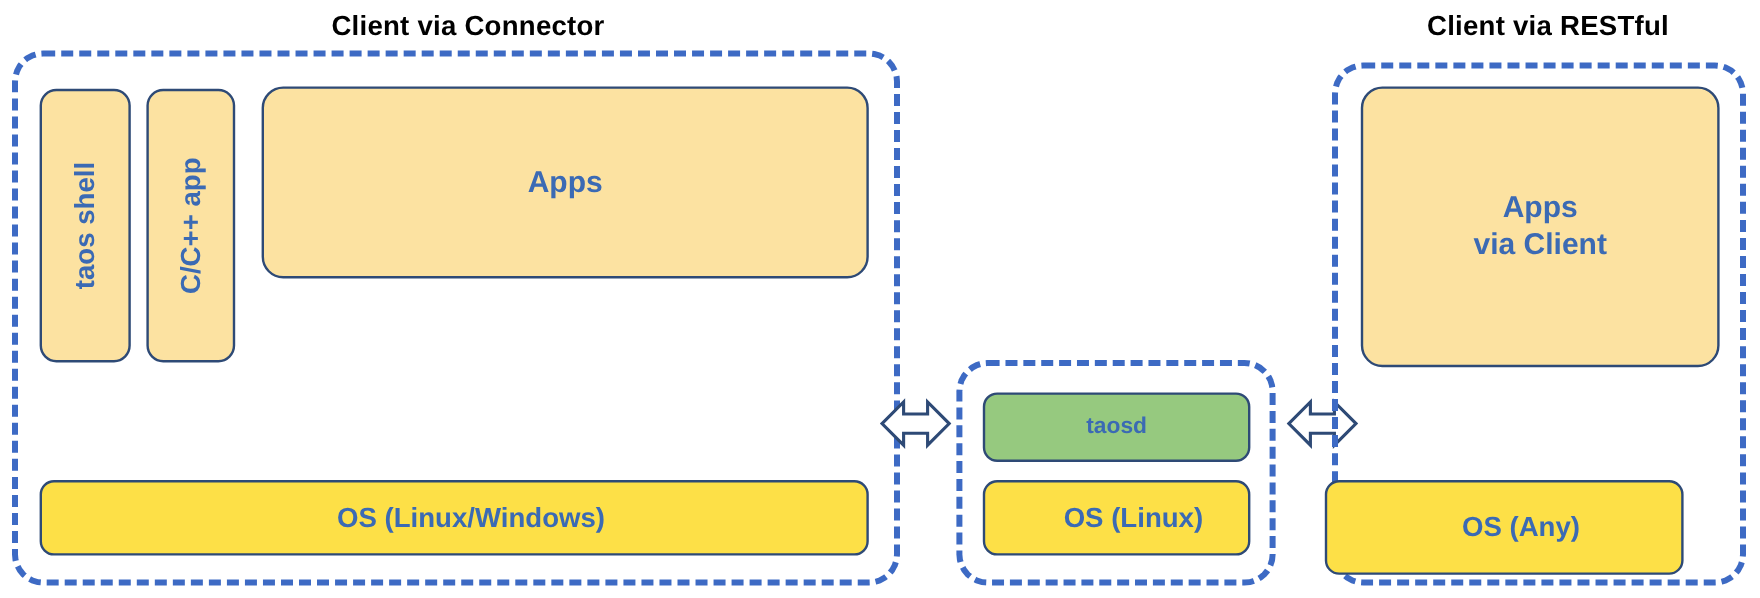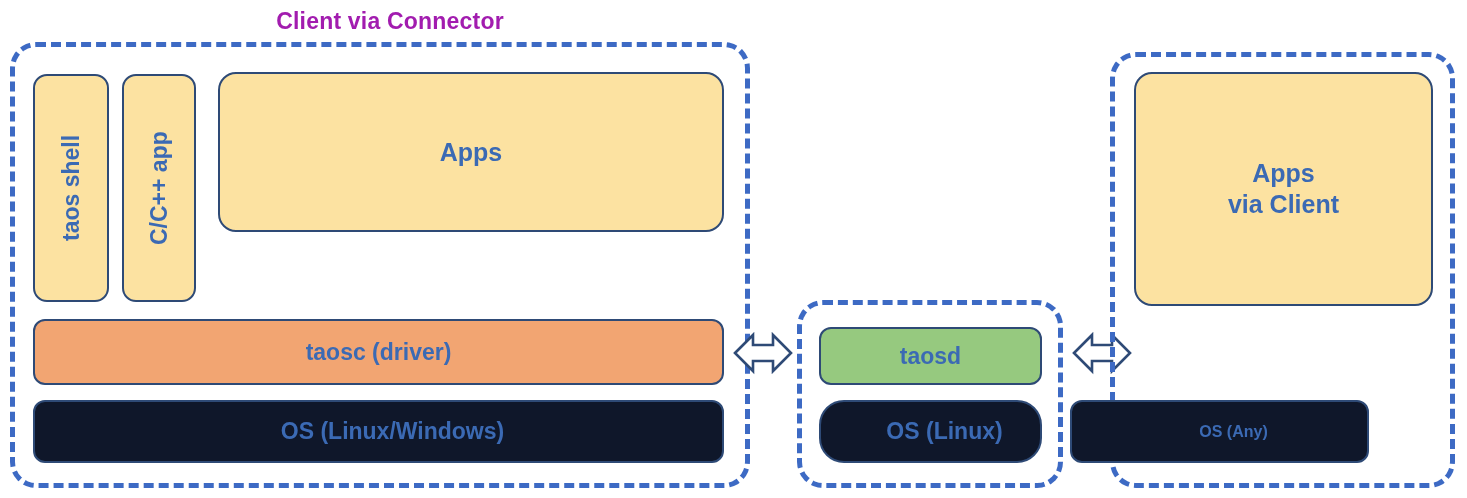--- a/index.html
+++ b/index.html
@@ -14,21 +14,21 @@
     position: relative;
     width: 1467px;
     height: 498px;
     background: #ffffff;
     overflow: hidden;
   }
 
   
   .section-title {
     position: absolute;
-    color: #a21caf;
+    color: #000000;
     font-weight: bold;
     font-size: 23px;
     letter-spacing: 0.2px;
     text-align: center;
     white-space: nowrap;
     line-height: 1;
   }
 
   
   .group {
@@ -57,21 +57,21 @@
   .box.rounded-lg { border-radius: 18px; }
   .box.vert {
     border-radius: 14px;
     writing-mode: vertical-rl;
     transform: rotate(180deg);
   }
 
   .fill-yellow { background: #fce2a1; }
   .fill-gray   { background: #c5c5c5; }
   .fill-orange { background: #f2a572; }
-  .fill-blue   { background: #0f172a; padding-left: 28px; }
+  .fill-blue   { background: #fde047; padding-left: 28px; }
   .fill-green  { background: #96c97f; }
 
   
   .arrow {
     position: absolute;
   }
 </style>
 </head>
 <body>
 
@@ -81,47 +81,47 @@
 
   <div class="group" style="left:10px; top:42px; width:740px; height:446px;"></div>
 
   <div class="box vert fill-yellow" style="left:33px; top:74px; width:76px; height:228px; font-size:23px;">taos shell</div>
 
   <div class="box vert fill-yellow" style="left:122px; top:74px; width:74px; height:228px; font-size:23px;">C/C++ app</div>
 
   <div class="box rounded-lg fill-yellow" style="left:218px; top:72px; width:506px; height:160px; font-size:25px;">Apps</div>
 
 
-  <div class="box fill-orange" style="left:33px; top:319px; width:691px; height:66px; font-size:23px;">taosc (driver)</div>
 
   <div class="box fill-blue" style="left:33px; top:400px; width:691px; height:63px; font-size:23px;">OS (Linux/Windows)</div>
 
   <div class="arrow" style="left:733px; top:327px; width:60px; height:52px;">
     <svg width="60" height="52" viewBox="0 0 60 52">
       <polygon points="2,26 20,8 20,18 40,18 40,8 58,26 40,44 40,34 20,34 20,44" fill="#ffffff" stroke="#2e4a76" stroke-width="2.6" stroke-linejoin="miter"></polygon>
     </svg>
   </div>
 
 
   <div class="group" style="left:797px; top:300px; width:266px; height:188px;"></div>
 
-  <div class="box fill-green" style="left:819px; top:327px; width:223px; height:58px; font-size:23px;">taosd</div>
+  <div class="box fill-green" style="left:819px; top:327px; width:223px; height:58px; font-size:19px;">taosd</div>
 
-  <div class="box fill-blue" style="left:819px; top:400px; width:223px; height:63px; font-size:23px;border-radius:25px;">OS (Linux)</div>
+  <div class="box fill-blue" style="left:819px; top:400px; width:223px; height:63px; font-size:23px;">OS (Linux)</div>
 
   <div class="arrow" style="left:1072px; top:327px; width:60px; height:52px;">
     <svg width="60" height="52" viewBox="0 0 60 52">
       <polygon points="2,26 20,8 20,18 40,18 40,8 58,26 40,44 40,34 20,34 20,44" fill="#ffffff" stroke="#2e4a76" stroke-width="2.6" stroke-linejoin="miter"></polygon>
     </svg>
   </div>
 
+  <div class="section-title" style="left:1140px; top:10px; width:300px;">Client via RESTful</div>
 
   <div class="group" style="left:1110px; top:52px; width:345px; height:436px;"></div>
 
   <div class="box rounded-lg fill-yellow" style="left:1134px; top:72px; width:299px; height:234px; font-size:25px; flex-direction:column;">
     <span>Apps</span>
     <span>via Client</span>
   </div>
 
 
-  <div class="box fill-blue" style="left:1070px; top:400px; width:299px; height:63px; font-size:16px;">OS (Any)</div>
+  <div class="box fill-blue" style="left:1104px; top:400px; width:299px; height:79px; font-size:23px;">OS (Any)</div>
 
 </div>
 
 </body></html>

